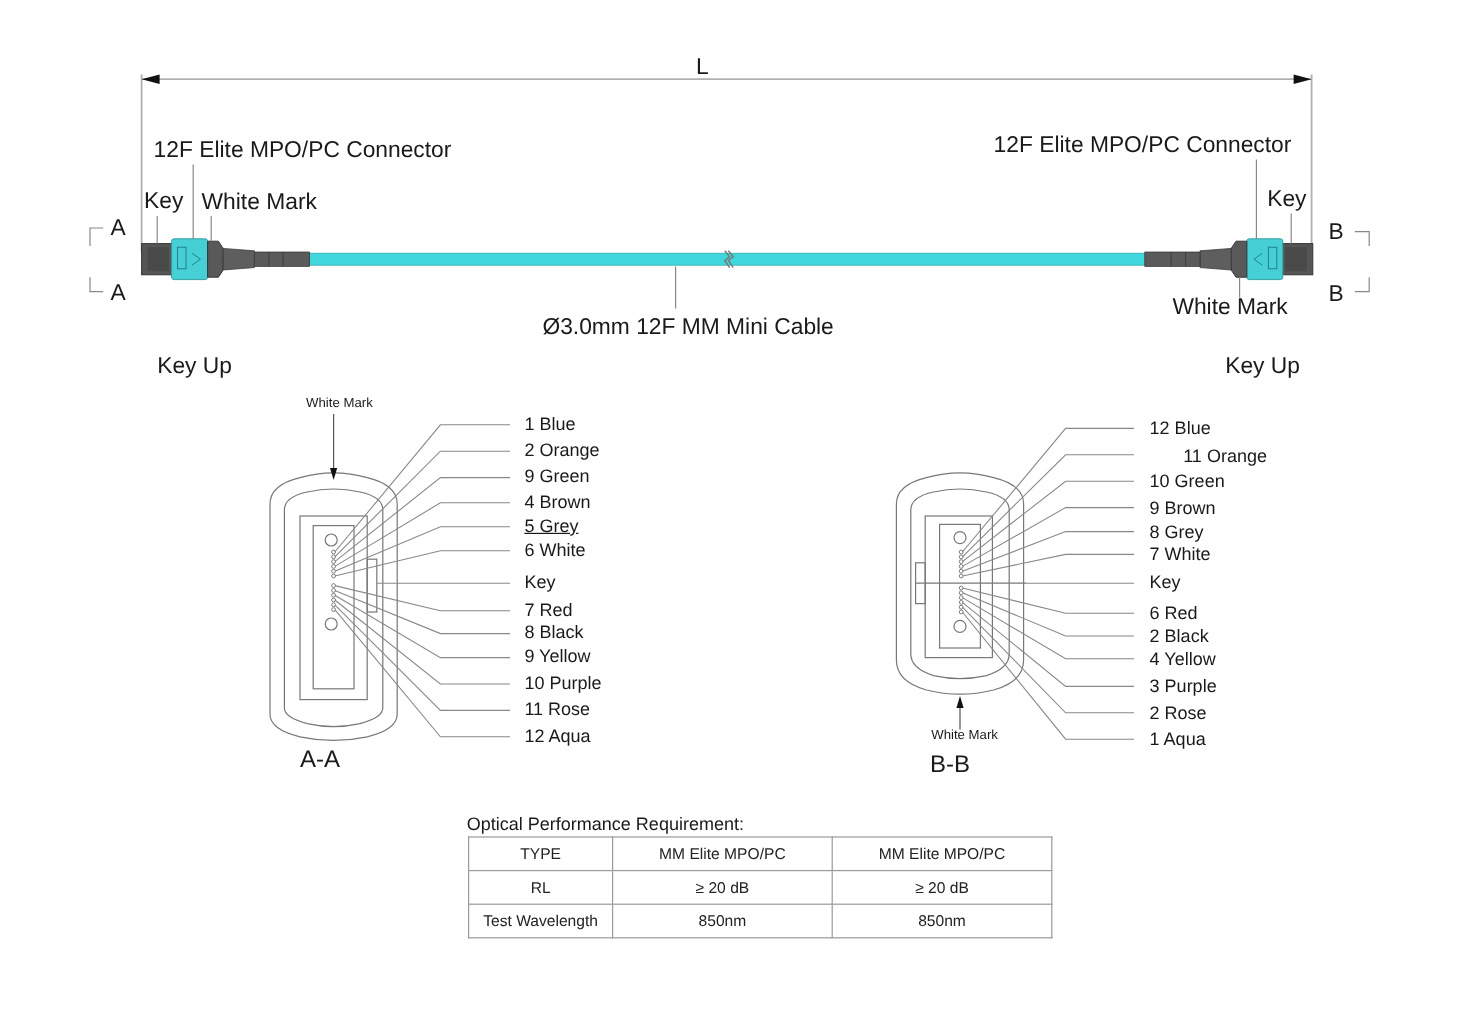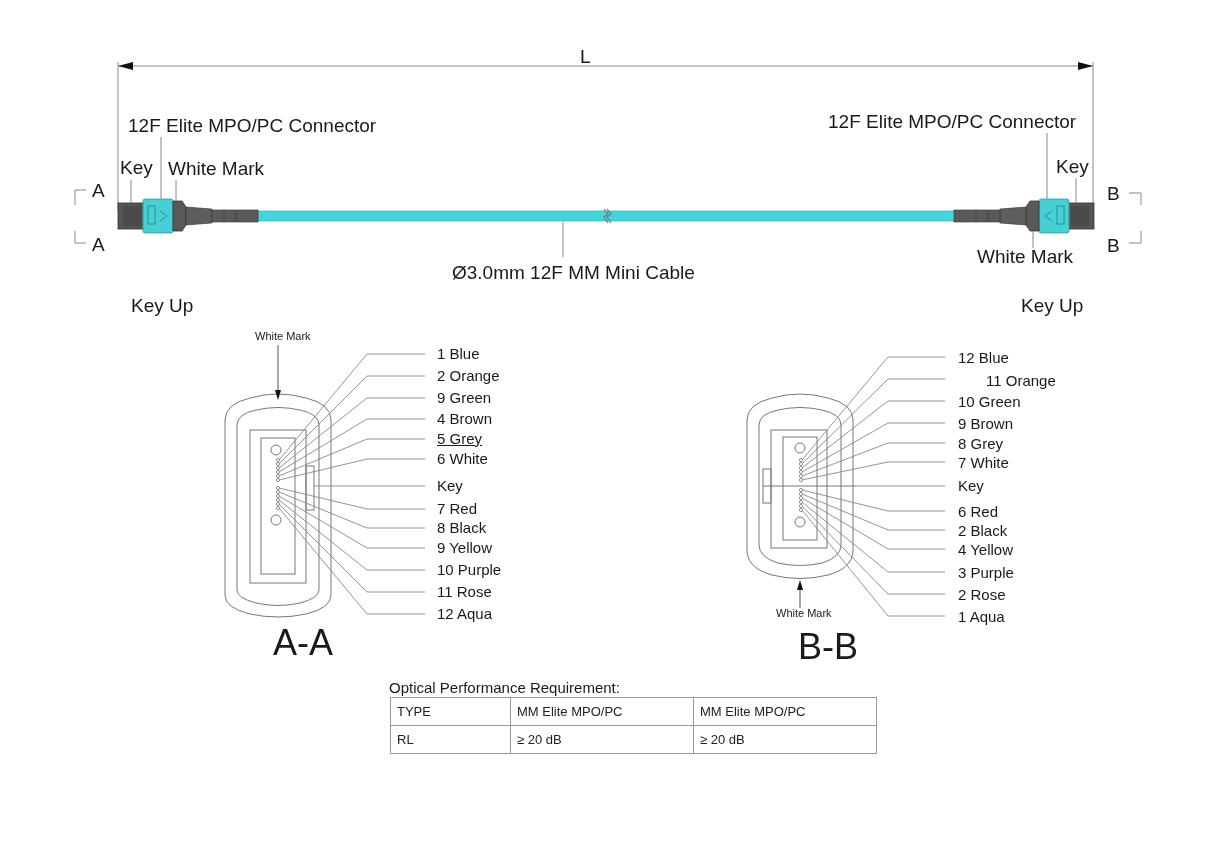--- a/index.html
+++ b/index.html
@@ -2,25 +2,25 @@
 <html><head>
 <meta charset="utf-8">
 <style>
   html, body { margin:0; padding:0; background:#ffffff; }
   body { width:1214px; height:858px; position:relative; overflow:hidden;
          font-family:"Liberation Sans", "DejaVu Sans", sans-serif; color:#1a1a1a; }
   .abs { position:absolute; white-space:nowrap; }
   .lbl-lg { font-size:19px; }
   .lbl-sm { font-size:15px; }
   .lbl-xs { font-size:11px; }
-  .sec-title { font-size:36px;margin-left:23px; }
+  .sec-title { font-size:20px; }
   svg { position:absolute; left:0; top:0; }
   table.perf { position:absolute; left:390px; top:697px; border-collapse:collapse;
                font-size:13px; color:#222; }
-  table.perf td { border:1px solid #9a9a9a; height:27px; padding:0 6px; }
+  table.perf td { border:1px solid #9a9a9a; text-align:center; height:27px; padding:0 6px; }
   table.perf td.c0 { width:107px; }
   table.perf td.c1 { width:170px; }
   table.perf td.c2 { width:170px; }
 </style>
 </head>
 <body>
 
 <svg width="1214" height="858" viewBox="0 0 1214 858">
 
   <g stroke="#b0b0b0" stroke-width="1.5" fill="none">
@@ -227,14 +227,19 @@
       <tr>
     <td class="c0">TYPE</td>
     <td class="c1">MM Elite MPO/PC</td>
     <td class="c2">MM Elite MPO/PC</td>
   </tr>
   <tr>
     <td class="c0">RL</td>
     <td class="c1">≥ 20 dB</td>
     <td class="c2">≥ 20 dB</td>
   </tr>
+  <tr>
+    <td class="c0">Test Wavelength</td>
+    <td class="c1">850nm</td>
+    <td class="c2">850nm</td>
+  </tr>
 </tbody>
   </table>
 
 </body></html>

